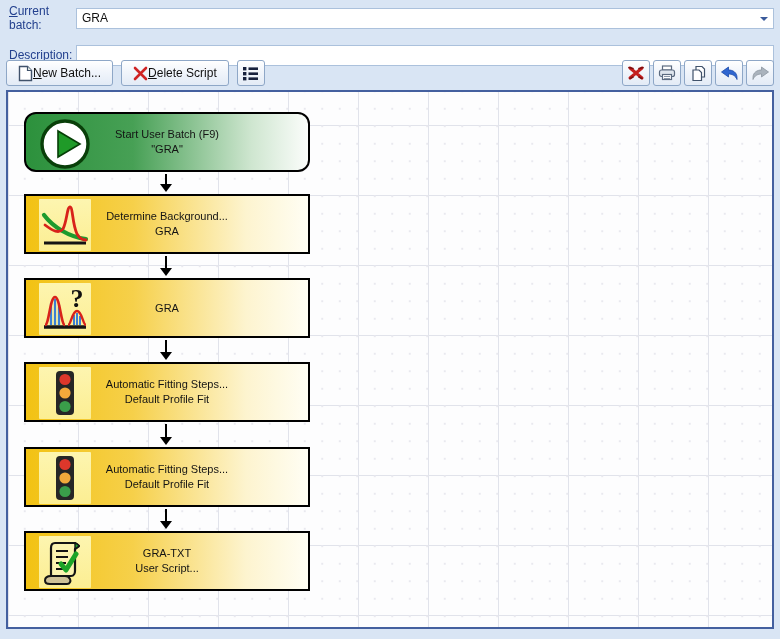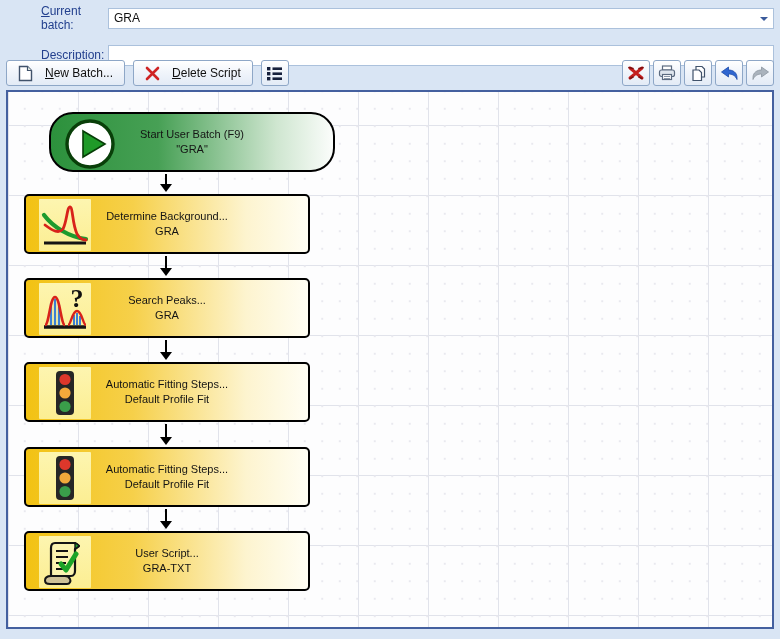--- a/index.html
+++ b/index.html
@@ -7,39 +7,39 @@
   body {
     font-family: "Liberation Sans", "DejaVu Sans", sans-serif;
     background:#d9e5f4;
     position:relative;
     overflow:hidden;
     font-size:12px;
     color:#111;
   }
   
   .form-row { position:absolute; left:0; width:780px; height:22px; display:flex; align-items:center; }
-  .form-row .lbl { width:76px; padding-left:9px; color:#23408e;margin-left:32px; }
+  .form-row .lbl { width:76px; padding-left:9px; color:#23408e; }
   .u { text-decoration:underline; }
   .field-wrap { position:relative; flex:1; margin-right:6px; height:21px; }
   .field {
     width:100%; height:21px; border:1px solid #abc1dc; background:#fff;
     font-family:inherit; font-size:12px; padding:0 18px 0 5px; color:#111; outline:none;
   }
   .combo-arrow {
     position:absolute; right:6px; top:9px; width:0; height:0;
     border-left:4px solid transparent; border-right:4px solid transparent;
     border-top:4px solid #3a5a9b; cursor:pointer;
   }
   
   .toolbar {
     position:absolute; left:0; top:57px; width:780px; height:32px;
     display:flex; align-items:center; padding:0 6px; gap:8px;
   }
   .btn {
-    display:inline-flex; align-items:center; justify-content:center; gap:12px;
+    display:inline-flex; align-items:center; justify-content:center; gap:0;
     height:26px; padding:0 11px;
     border:1px solid #8ea7c7; border-radius:3px;
     background:linear-gradient(#ffffff,#f1f5fb 45%,#e3ebf6);
     box-shadow:0 1px 0 rgba(255,255,255,.8) inset;
     font-size:12px; color:#101010; cursor:pointer; white-space:nowrap;text-align:center;
   }
   .btn-icon-only { width:28px; padding:0; }
   .right-group { margin-left:auto; display:flex; gap:3px; }
   .drop-tri {
     width:0; height:0; margin-left:6px;
@@ -62,26 +62,25 @@
   .flow-box {
     position:absolute; left:16px; width:286px; height:60px;
     border:2px solid #000; display:flex; align-items:center;
     cursor:pointer;
   }
   .flow-box .txt {
     position:absolute; left:0; right:0; text-align:center;
     font-size:11px; color:#141414; line-height:15px;
   }
   .box-start {
-    border-radius:24px;
+    border-radius:12px;
     background:linear-gradient(90deg,#2c913c 0%,#47a055 38%,#cfe6d0 80%,#fbfdfb 100%);
-    margin-left:25px;
   }
   .box-yellow {
-    border-radius:5px;
+    border-radius:0;
     background:linear-gradient(90deg,#f2c213 0%,#f6d04a 38%,#fdf4cf 78%,#fffef4 100%);
   }
   .tile {
     position:absolute; left:13px; top:3px; width:52px; height:52px;
     background:linear-gradient(#fdf5b0,#fcee92); border-radius:1px;
     display:flex; align-items:center; justify-content:center;
   }
   .start-circle { position:absolute; left:13px; top:4px; }
   .flow-arrow { position:absolute; width:14px; }
   .flow-arrow .stem { position:absolute; left:6px; top:0; width:2px; background:#000; }
@@ -215,21 +214,20 @@
       <svg width="48" height="48" viewBox="0 0 48 48">
         <path d="M3 42 L45 42" stroke="#141414" stroke-width="3.4"></path>
         <path d="M10 40 v-22 M14 40 v-26 M18 40 v-20" stroke="#3b7fd4" stroke-width="2.2"></path>
         <path d="M33 40 v-10 M36 40 v-12 M39 40 v-9" stroke="#3b7fd4" stroke-width="2"></path>
         <path d="M4 40 C 8 40, 9 12, 14 12 C 19 12, 20 40, 24 40" stroke="#d8221a" stroke-width="2.6" fill="none"></path>
         <path d="M27 40 C 30 40, 31 26, 36 26 C 41 26, 42 40, 45 40" stroke="#d8221a" stroke-width="2.4" fill="none"></path>
         <text x="36" y="22" font-size="26" font-family="Liberation Serif, serif" font-weight="bold" fill="#101010" text-anchor="middle">?</text>
       </svg>
     </span>
     <div class="txt">
-      <div>Search Peaks...</div>
       <div>GRA</div>
     </div>
   </div>
 
   <div class="flow-arrow" style="left:151px; top:248px; height:20px">
     <div class="stem" style="height:14px"></div>
       <div class="head"></div>
   </div>
 
   <div class="flow-box box-yellow" style="top:270px">
@@ -276,18 +274,18 @@
     <span class="tile">
       <svg width="48" height="48" viewBox="0 0 48 48">
         <path d="M14 5 C 11 5, 10 7.5, 10 10 L10 38 L30 38 C 33 38, 34 35, 34 33 L34 11 L38 8 L34 5 Z" fill="#fbf3b0" stroke="#141414" stroke-width="2.2" stroke-linejoin="round"></path>
         <path d="M34 5 C 36.5 5.5, 37.5 7, 38 8 L34 11 Z" fill="#1fa32a" stroke="#141414" stroke-width="1.4"></path>
         <path d="M15 13 h12 M15 19 h12 M15 25 h10 M15 31 h9" stroke="#141414" stroke-width="2.2"></path>
         <path d="M10 38 C 6 38, 4 40, 4 42.5 C 4 45, 6 46, 9 46 L26 46 C 29 46, 30 43, 29 41 C 28 39, 26 38, 24 38 Z" fill="#cfc297" stroke="#141414" stroke-width="2"></path>
         <path d="M20 26 l5 6 l10 -16" stroke="#1ca428" stroke-width="5" fill="none" stroke-linecap="round" stroke-linejoin="round"></path>
       </svg>
     </span>
     <div class="txt">
+      <div>GRA-TXT</div>
       <div>User Script...</div>
-      <div>GRA-TXT</div>
     </div>
   </div>
 
 </div>
 
 </body></html>

